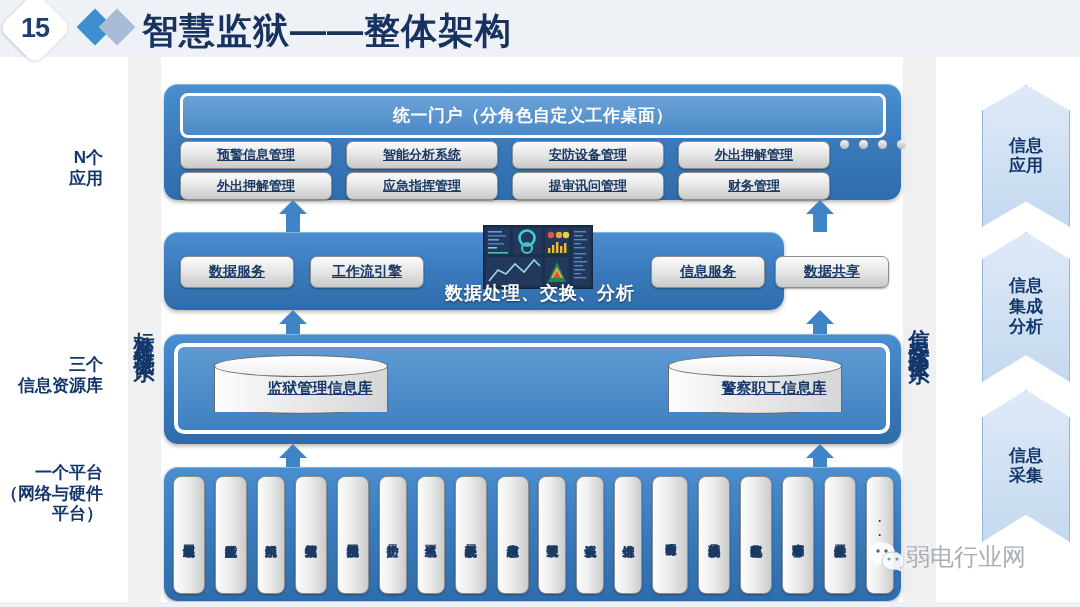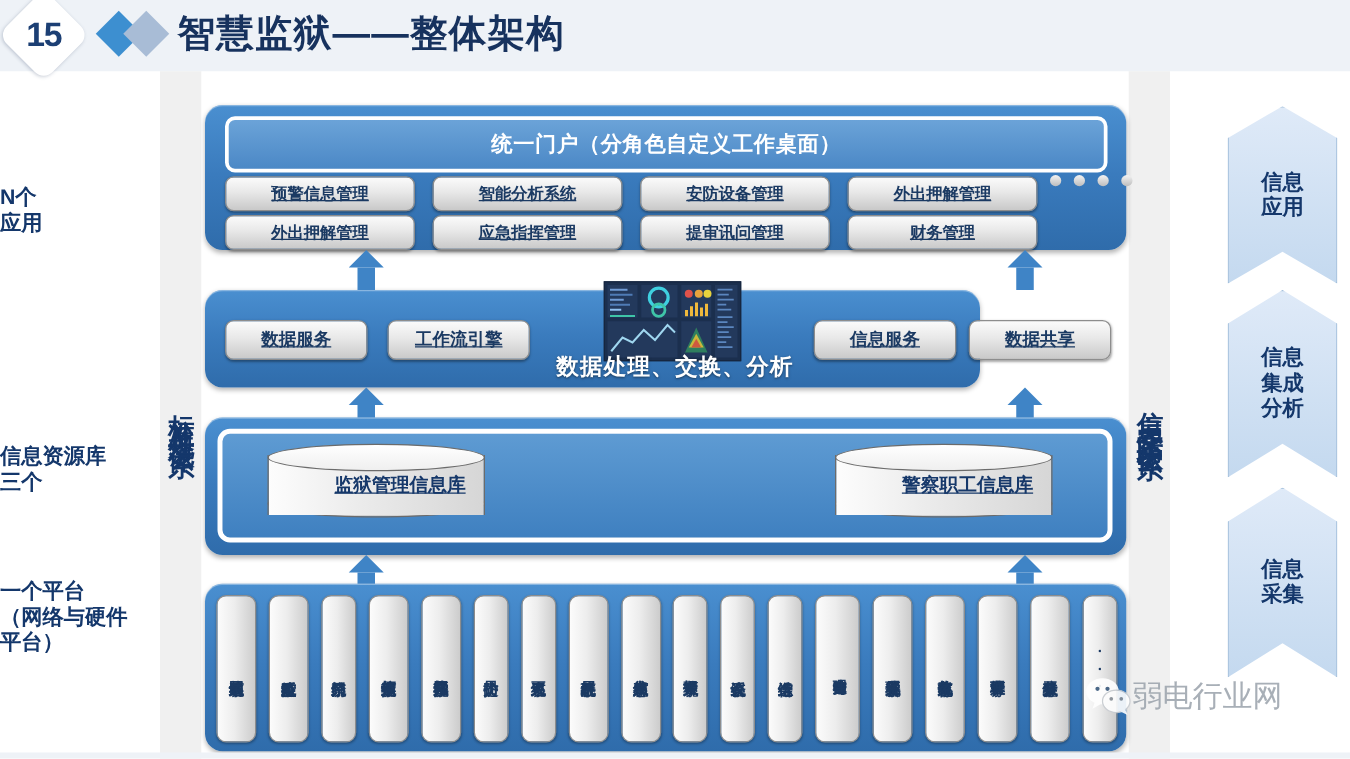--- a/index.html
+++ b/index.html
@@ -20,40 +20,40 @@
   }
   .hdr-num{
     position:absolute;left:9px;top:2px;width:52px;height:52px;
     display:flex;align-items:center;justify-content:center;
     font-size:27px;font-weight:bold;color:#1c3f74;letter-spacing:-1px;
   }
   .logo-d1{position:absolute;left:82px;top:14px;width:26px;height:26px;background:#3d8fd0;transform:rotate(45deg);}
   .logo-d2{position:absolute;left:104px;top:14px;width:26px;height:26px;background:#a8bcd6;transform:rotate(45deg);}
   .hdr-title{
     position:absolute;left:142px;top:7px;
-    font-size:30px;font-weight:bold;color:#17325e;letter-spacing:1px;
+    font-size:36px;font-weight:bold;color:#17325e;letter-spacing:1px;
     white-space:nowrap;
   }
 
   
   .vstrip{
     position:absolute;background:#f0f0f0;
     display:flex;align-items:center;justify-content:center;
   }
   .vstrip .vtext{
     writing-mode:vertical-rl;text-orientation:upright;
     font-size:21px;font-weight:bold;color:#14376b;letter-spacing:5px;
     line-height:1;
   }
   #strip-left{left:128px;top:57px;width:33px;height:550px;}
   #strip-right{left:903px;top:57px;width:33px;height:550px;}
 
   
   .lbl-left{
-    position:absolute;text-align:left;width:103px;
+    position:absolute;text-align:right;width:103px;
     font-size:17px;font-weight:bold;color:#14376b;line-height:1.22;
   }
   #lbl-apps{left:0;top:148px;}
   #lbl-res{left:0;top:355px;}
   #lbl-plat{left:0;top:463px;}
 
   
   .panel{
     position:absolute;border-radius:14px;
     background:linear-gradient(180deg,#4a8fd0 0%,#3a7bbd 48%,#2f6cab 100%);
@@ -183,22 +183,22 @@
     <div class="logo-d1"></div>
     <div class="logo-d2"></div>
     <div class="hdr-title">智慧监狱——整体架构</div>
   </div>
 
   <div class="lbl-left" id="lbl-apps">
     <div>N个</div>
     <div>应用</div>
   </div>
   <div class="lbl-left" id="lbl-res">
+    <div>三个</div>
     <div>信息资源库</div>
-    <div>三个</div>
   </div>
   <div class="lbl-left" id="lbl-plat">
     <div>一个平台</div>
     <div>（网络与硬件</div>
     <div>平台）</div>
   </div>
 
   <div class="vstrip" id="strip-left">
     <div class="vtext">标准及规范体系</div>
   </div>

